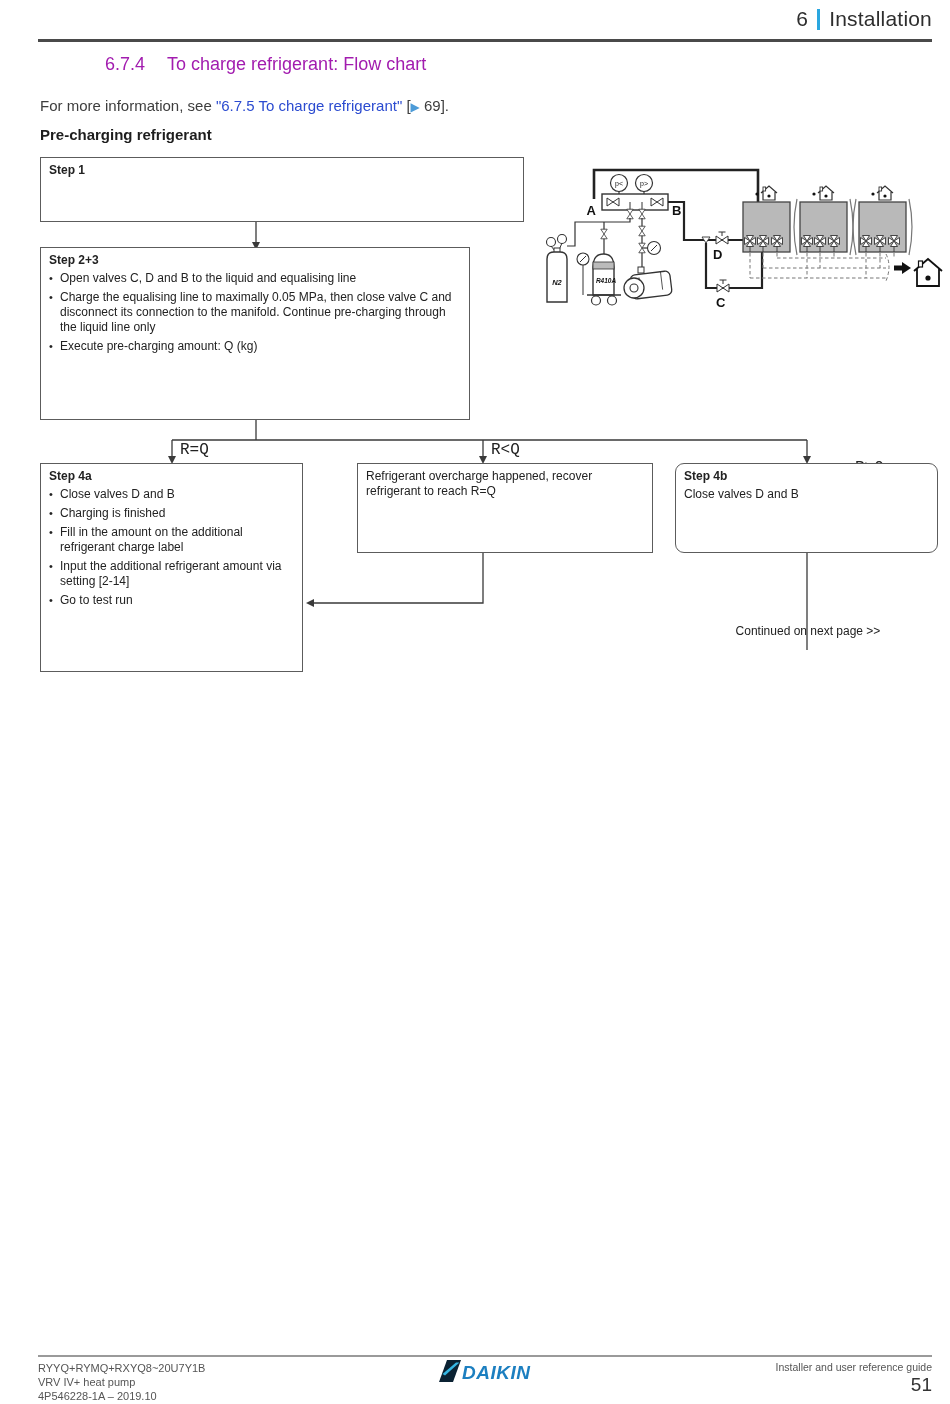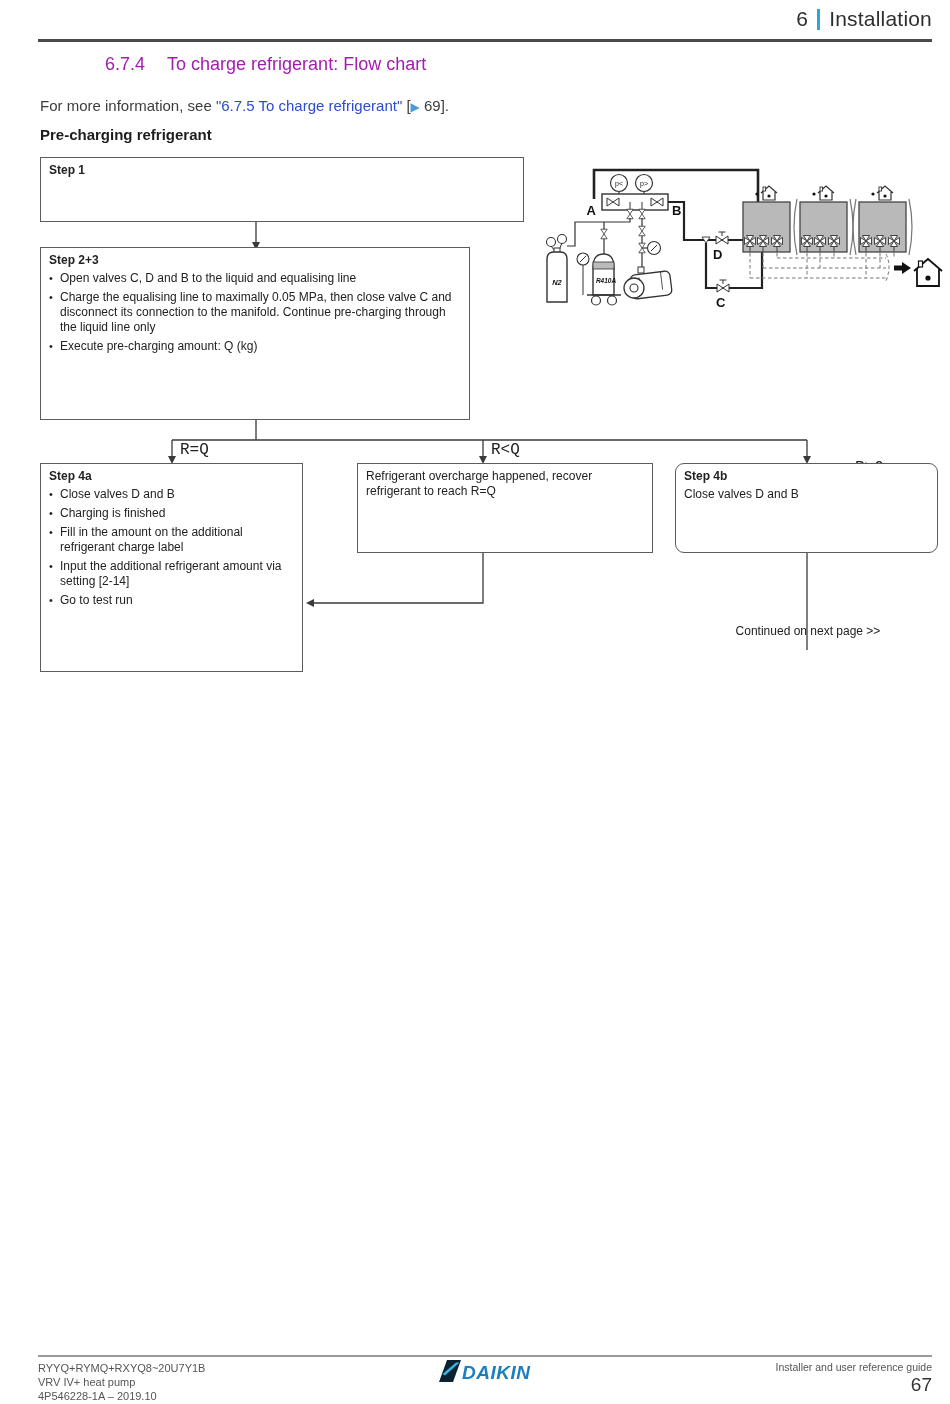--- a/index.html
+++ b/index.html
@@ -300,14 +300,14 @@
 </div>
 
 <svg class="abs" style="left:437px;top:1358px;" width="116" height="28" viewBox="0 0 116 28">
   <polygon points="2,24 10,2 24,2 16,24" fill="#0b2233"></polygon>
   <polygon points="5.5,16 19,4.5 22.5,4.5 8,17.5" fill="#35b6e3"></polygon>
   <text x="25" y="21" font-size="19" font-weight="bold" font-style="italic" letter-spacing="0.5" fill="#1c7fc0">DAIKIN</text>
 </svg>
 
 <div class="foot-right">
   <div>Installer and user reference guide</div>
-  <div class="foot-page">67</div>
+  <div class="foot-page">51</div>
 </div>
 
 </body></html>

